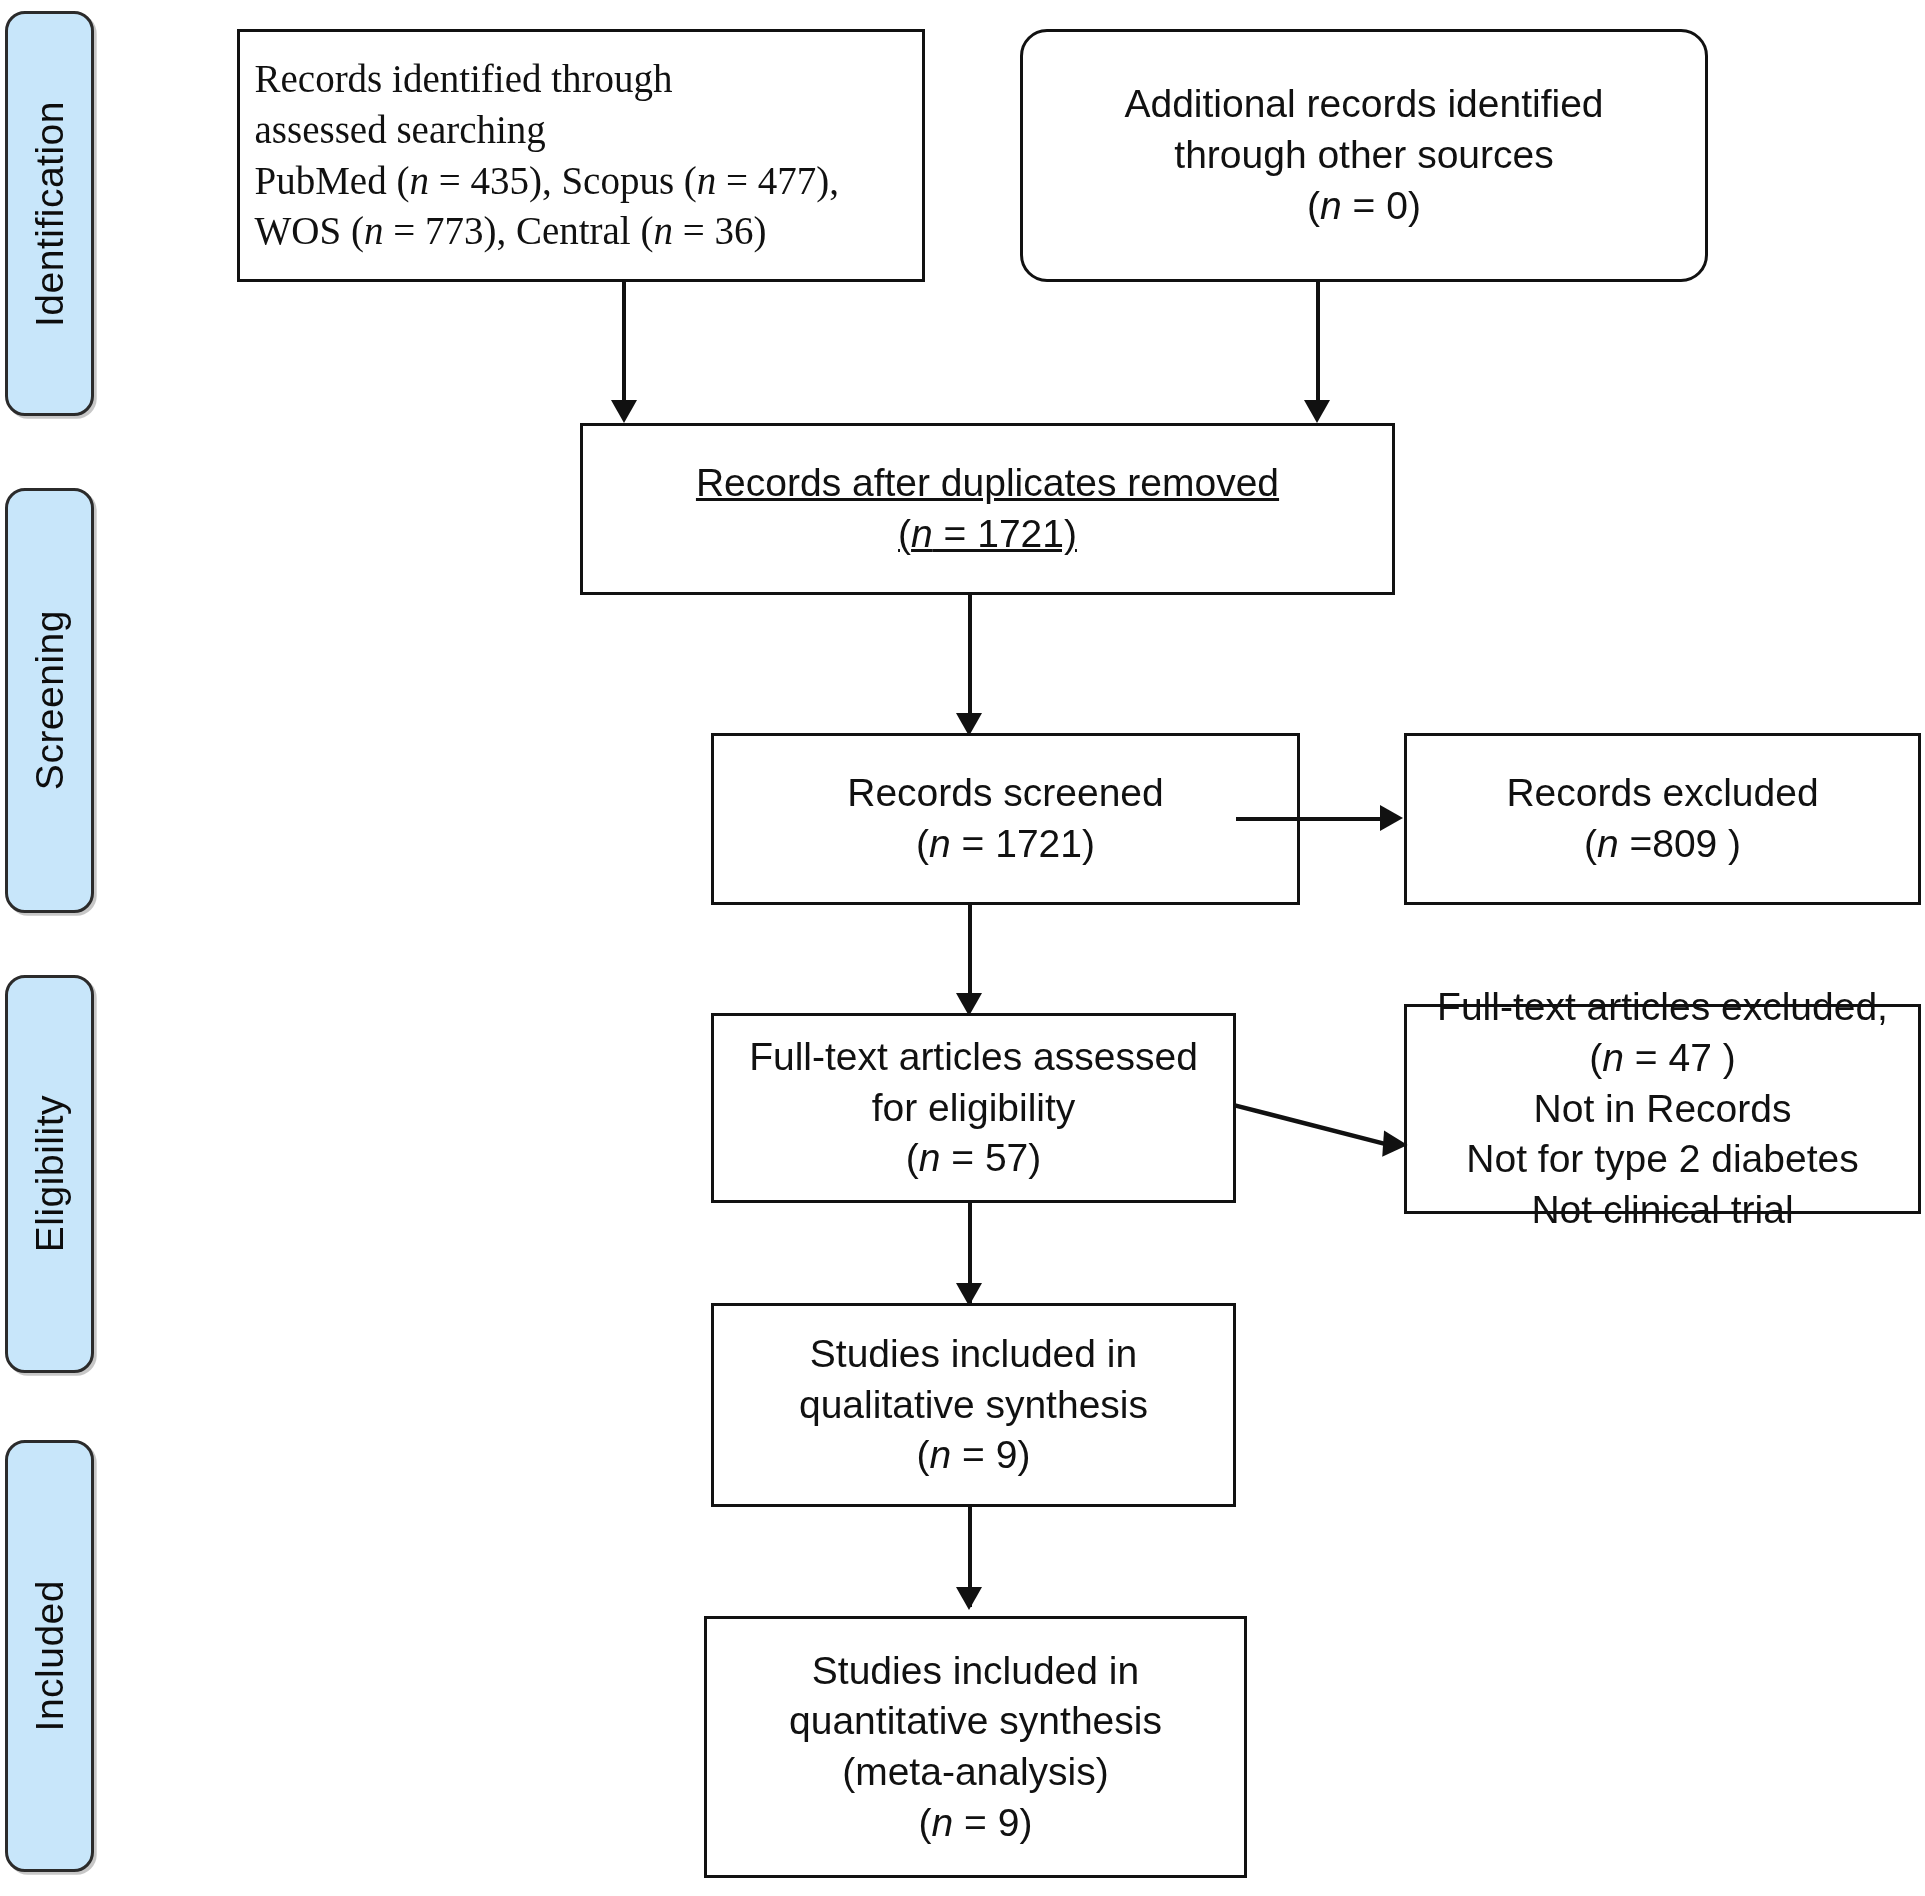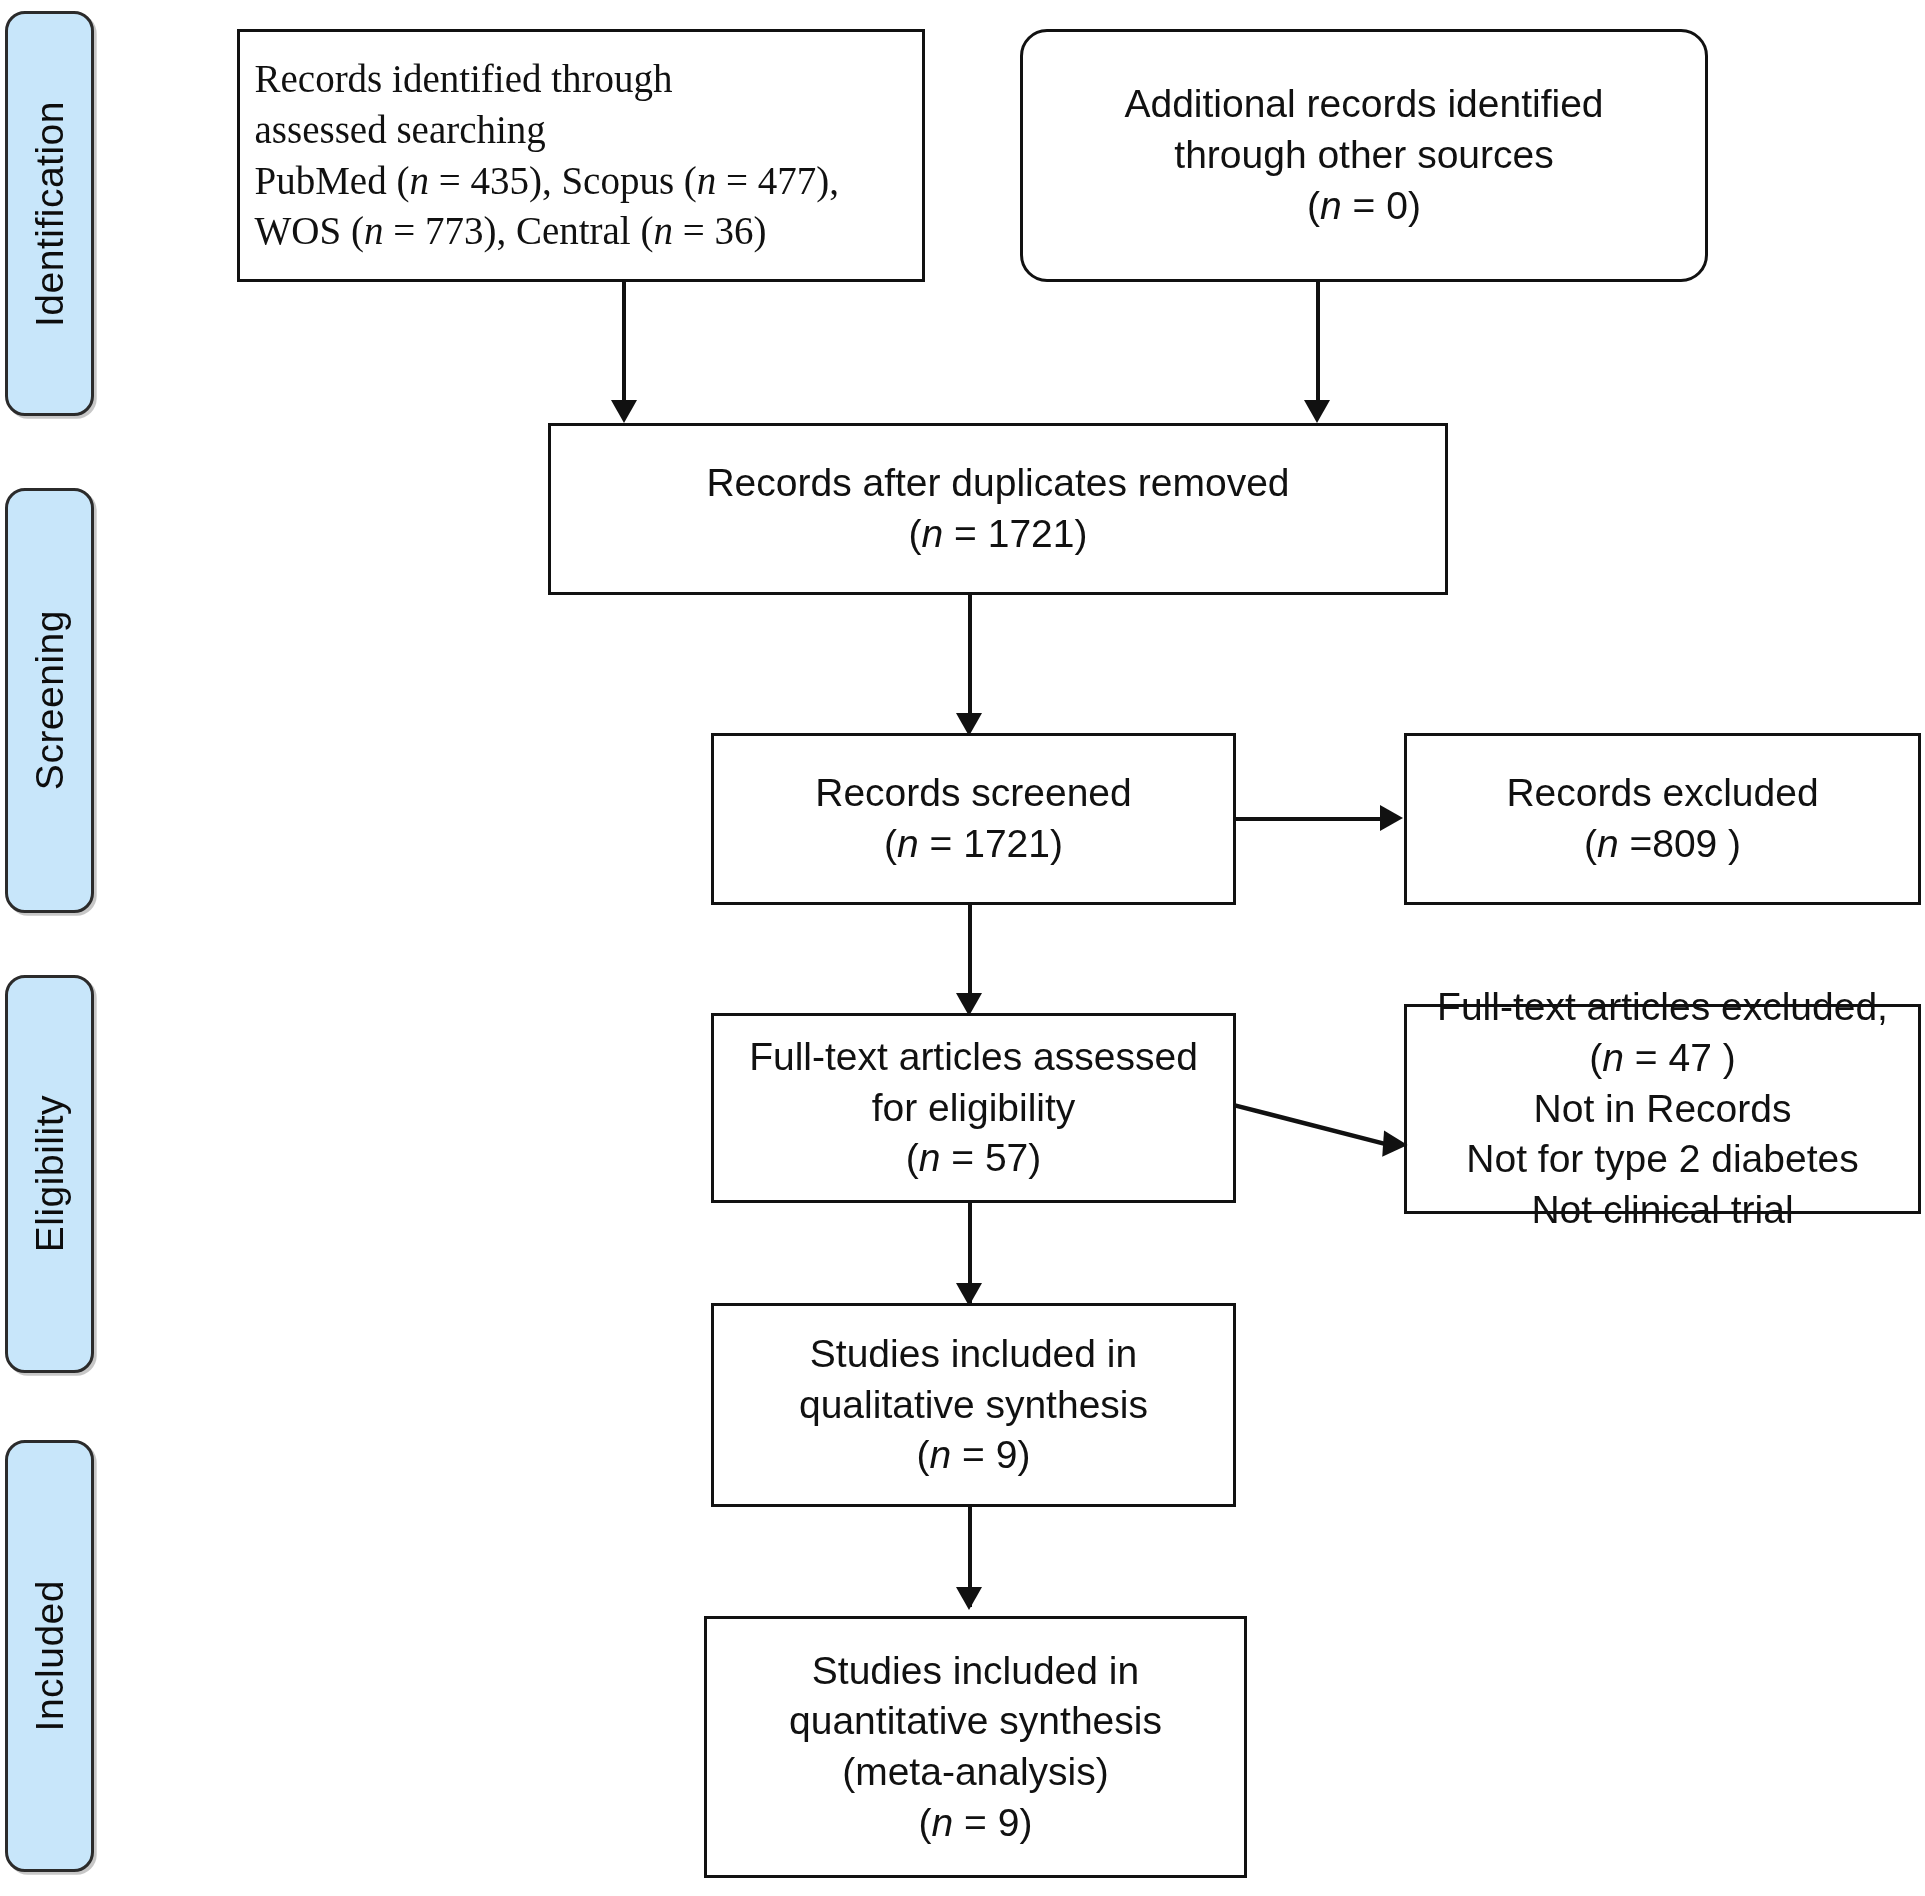--- a/index.html
+++ b/index.html
@@ -127,29 +127,29 @@
     <div class="line">through other sources</div>
     <div class="line">(<i>n</i> = 0)</div>
   </div>
 
   <div class="v-line" style="left:622px; top:282px; height:127px;"></div>
   <div class="arrow-down" style="left:611px; top:400px;"></div>
 
   <div class="v-line" style="left:1316px; top:282px; height:127px;"></div>
   <div class="arrow-down" style="left:1304px; top:400px;"></div>
 
-  <div class="flow-box align-center" style="left:548px; top:423px; width:900px; height:172px;">
+  <div class="flow-box align-center" style="left:580px; top:423px; width:815px; height:172px;text-decoration:underline;">
     <div class="line">Records after duplicates removed</div>
     <div class="line">(<i>n</i> = 1721)</div>
   </div>
 
   <div class="v-line" style="left:968px; top:595px; height:127px;"></div>
   <div class="arrow-down" style="left:956px; top:713px;"></div>
 
-  <div class="flow-box align-center" style="left:711px; top:733px; width:525px; height:172px;">
+  <div class="flow-box align-center" style="left:711px; top:733px; width:589px; height:172px;">
     <div class="line">Records screened</div>
     <div class="line">(<i>n</i> = 1721)</div>
   </div>
 
   <div class="flow-box align-center" style="left:1404px; top:733px; width:517px; height:172px;">
     <div class="line">Records excluded</div>
     <div class="line">(<i>n</i> =809 )</div>
   </div>
 
   <div class="h-line" style="left:1236px; top:817px; width:145px;"></div>

